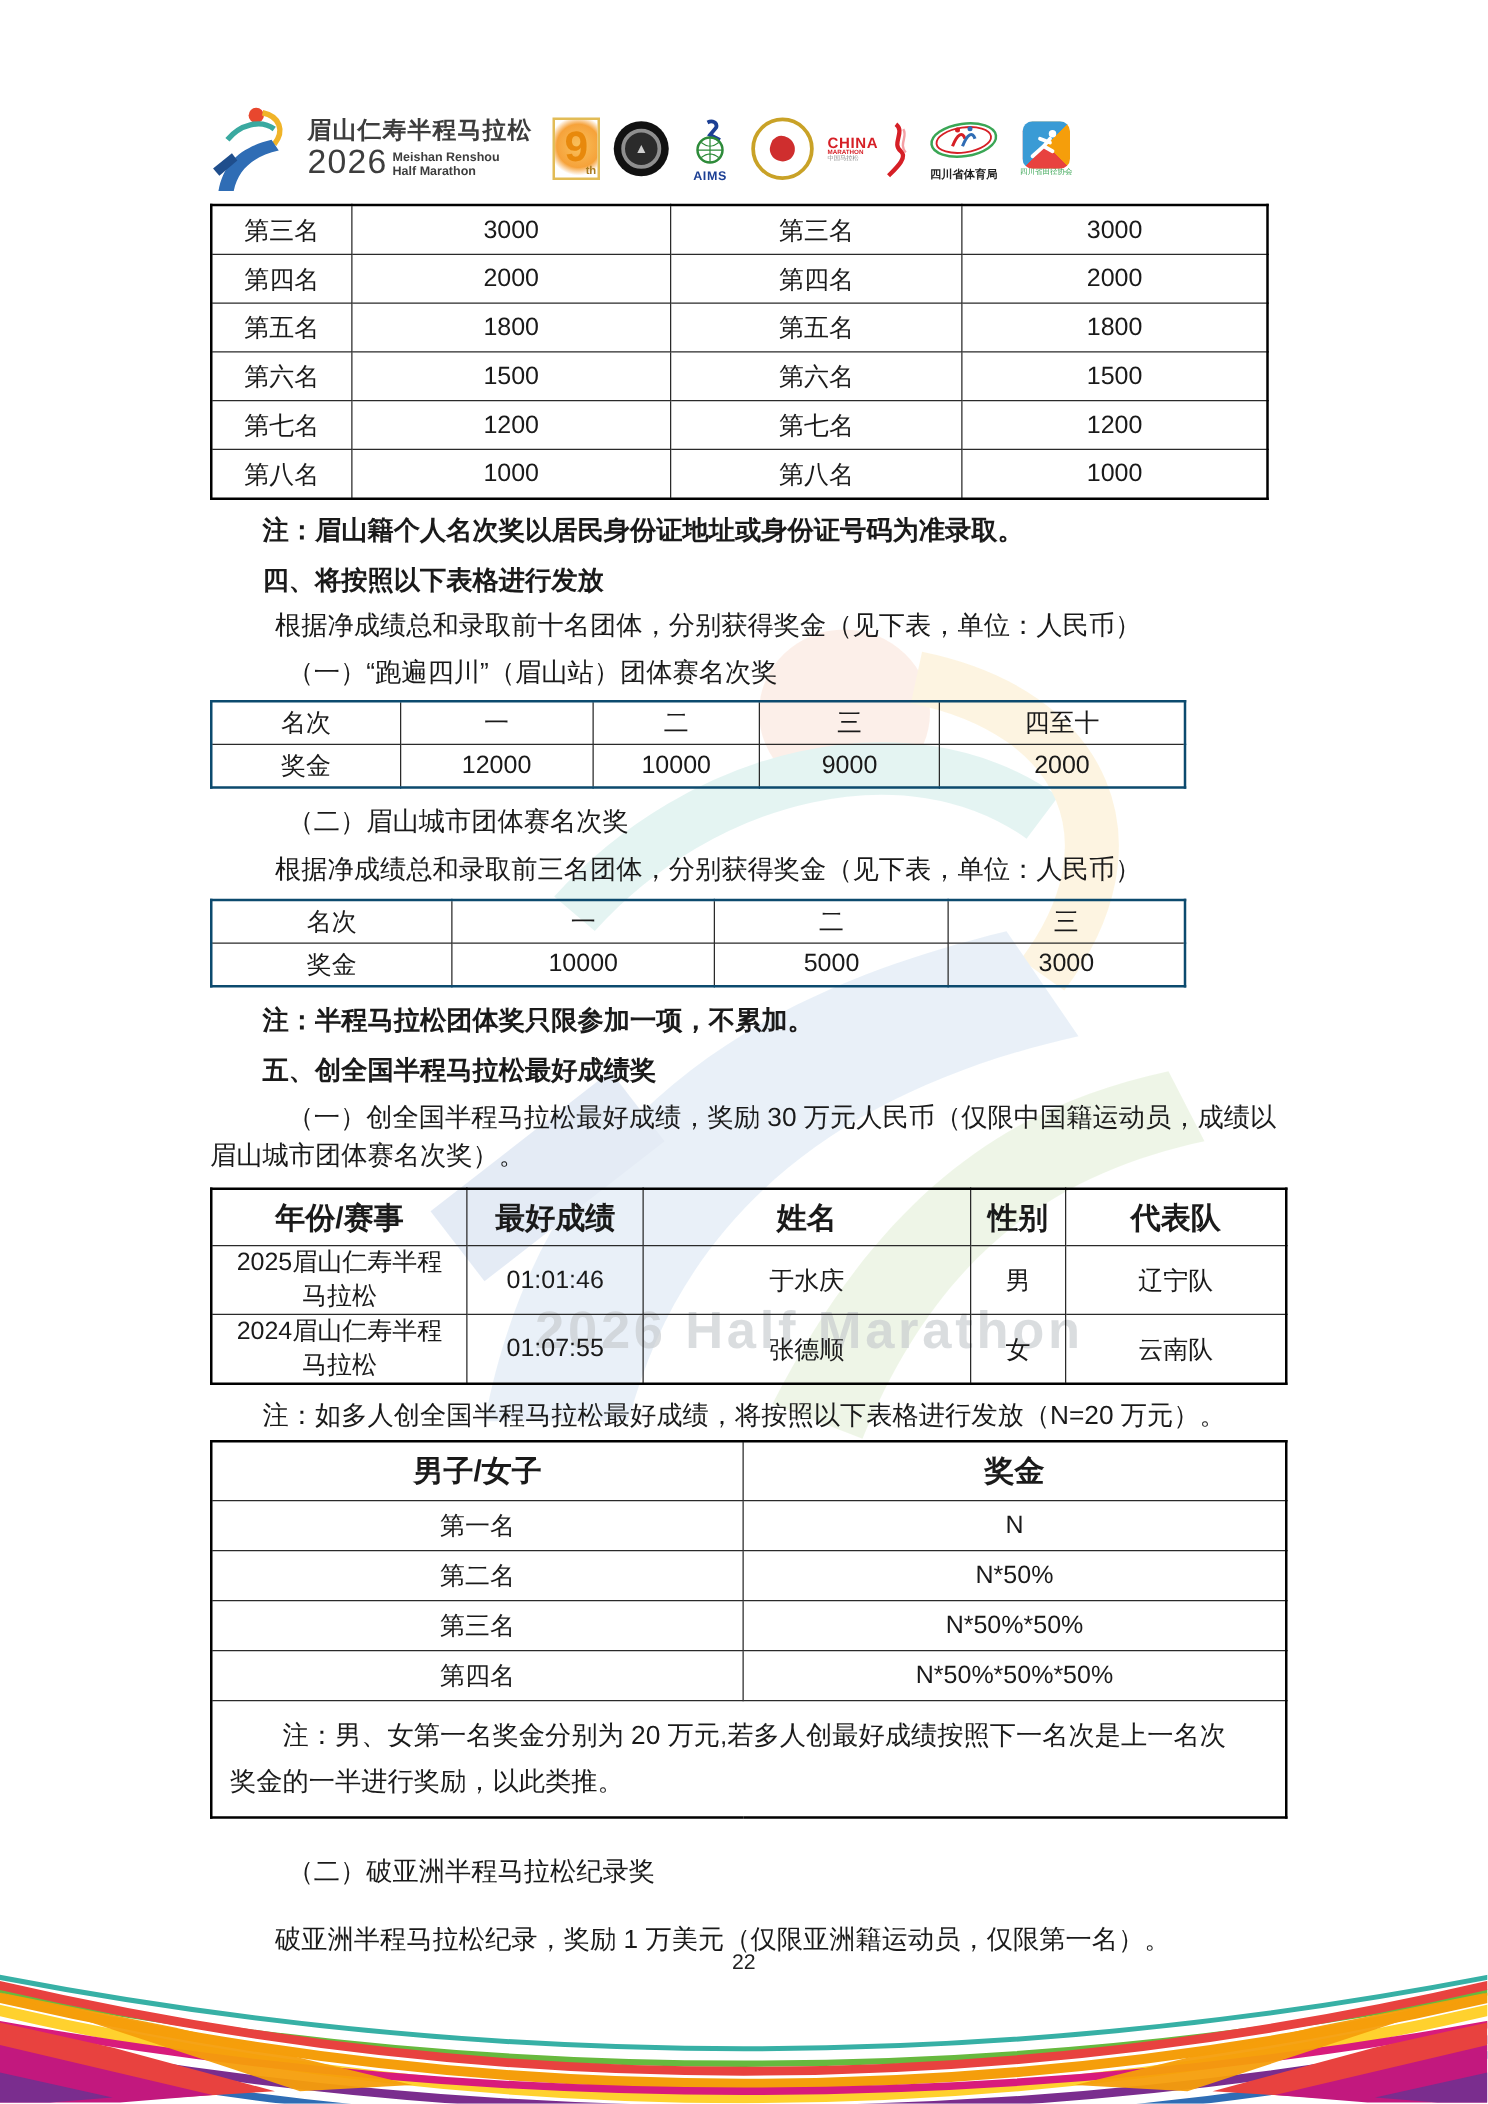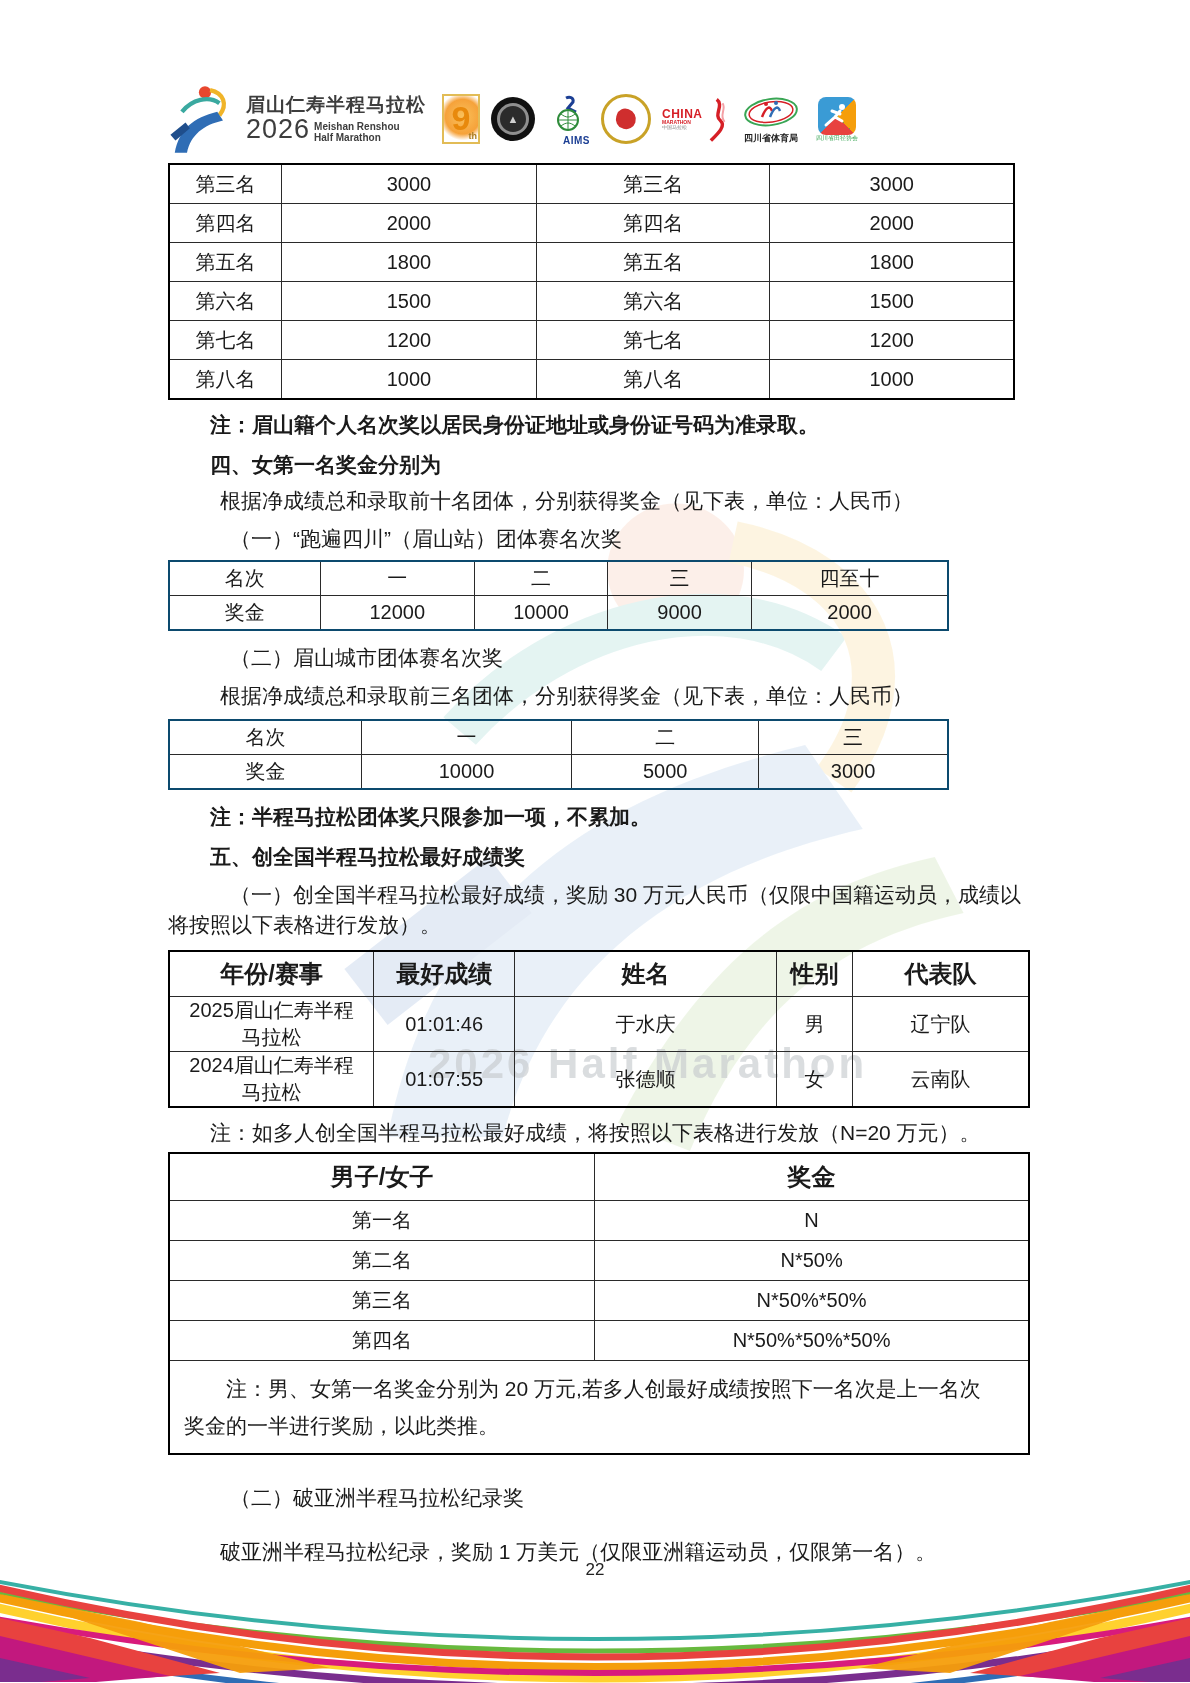--- a/index.html
+++ b/index.html
@@ -18,21 +18,21 @@
   .logo-en{font-size:10px;font-weight:bold;color:#3d3d3d;line-height:1.1;margin-left:4px;}
   .truly{margin-left:22px;font-size:45px;font-weight:900;font-style:italic;color:#e60012;letter-spacing:0px;white-space:nowrap;}
   .truly .reg{font-size:15px;vertical-align:top;font-style:normal;}
   .badges{display:flex;align-items:center;gap:11px;margin-left:16px;}
   .badge{flex:0 0 auto;position:relative;}
   .b9{width:34px;height:46px;border:2px solid #e2bc56;background:radial-gradient(circle at 55% 45%, #f9c15c 0%, #f6a23a 55%, #ffffff 75%);text-align:center;}
   .b9num{font-size:34px;font-weight:bold;color:#e8890c;line-height:44px;}
   .b9th{position:absolute;right:1px;bottom:1px;font-size:9px;color:#a97b20;font-weight:bold;}
   .medal{width:44px;height:44px;border-radius:50%;background:#111;display:flex;align-items:center;justify-content:center;}
   .medal-core{width:26px;height:26px;border-radius:50%;border:3px solid #8f8f8f;background:#2b2b2b;display:flex;align-items:center;justify-content:center;color:#cfcfcf;font-size:11px;}
-  .aims{width:44px;height:50px;text-align:right;}
+  .aims{width:44px;height:50px;text-align:center;}
   .aims-label{font-size:10px;font-weight:900;color:#1c3f94;letter-spacing:.5px;line-height:1;}
   .caa{width:44px;height:44px;border-radius:50%;border:3px solid #c9a227;background:#fff;display:flex;align-items:center;justify-content:center;}
   .caa-core{width:20px;height:20px;background:#cf2e2e;border-radius:45% 55% 50% 50%;transform:rotate(18deg);}
   .china{width:66px;text-align:left;display:flex;align-items:center;}
   .china-texts{line-height:1;}
   .china-l1{font-size:12px;font-weight:900;color:#d61f26;letter-spacing:.5px;}
   .china-l2{font-size:5px;font-weight:bold;color:#d61f26;}
   .china-l3{font-size:5px;color:#888;}
   .scsport{width:64px;text-align:center;}
   .scsport-label{font-size:9px;font-weight:bold;color:#222;line-height:1;margin-top:1px;}
@@ -202,21 +202,21 @@
     <tr>
           <td>第八名</td>
           <td>1000</td>
           <td>第八名</td>
           <td>1000</td>
         </tr>
   </tbody>
     </table>
 
   <div class="line b ind-note mt10">注：眉山籍个人名次奖以居民身份证地址或身份证号码为准录取。</div>
-  <div class="line b ind-note mt10">四、女第一名奖金分别为</div>
+  <div class="line b ind-note mt10">四、将按照以下表格进行发放</div>
   <div class="line ind-desc mt6">根据净成绩总和录取前十名团体，分别获得奖金（见下表，单位：人民币）</div>
   <div class="line ind-sub mt8">（一）“跑遍四川”（眉山站）团体赛名次奖</div>
 
   <table class="tblBC">
     <colgroup>
         <col style="width:19.4%">
         <col style="width:19.8%">
         <col style="width:17.1%">
         <col style="width:18.5%">
         <col style="width:25.2%">
@@ -261,21 +261,21 @@
       <td>10000</td>
       <td>5000</td>
       <td>3000</td>
     </tr>
   </tbody>
     </table>
 
   <div class="line b ind-note mt12">注：半程马拉松团体奖只限参加一项，不累加。</div>
   <div class="line b ind-note mt10">五、创全国半程马拉松最好成绩奖</div>
   <div class="line ind-sub mt8">（一）创全国半程马拉松最好成绩，奖励 30 万元人民币（仅限中国籍运动员，成绩以</div>
-  <div class="line">将按照以下表格进行发放）。</div>
+  <div class="line">眉山城市团体赛名次奖）。</div>
 
   <table class="tblD">
     <colgroup>
         <col style="width:23.8%">
         <col style="width:16.4%">
         <col style="width:30.4%">
         <col style="width:8.9%">
         <col style="width:20.5%">
       </colgroup>
     <tbody>

